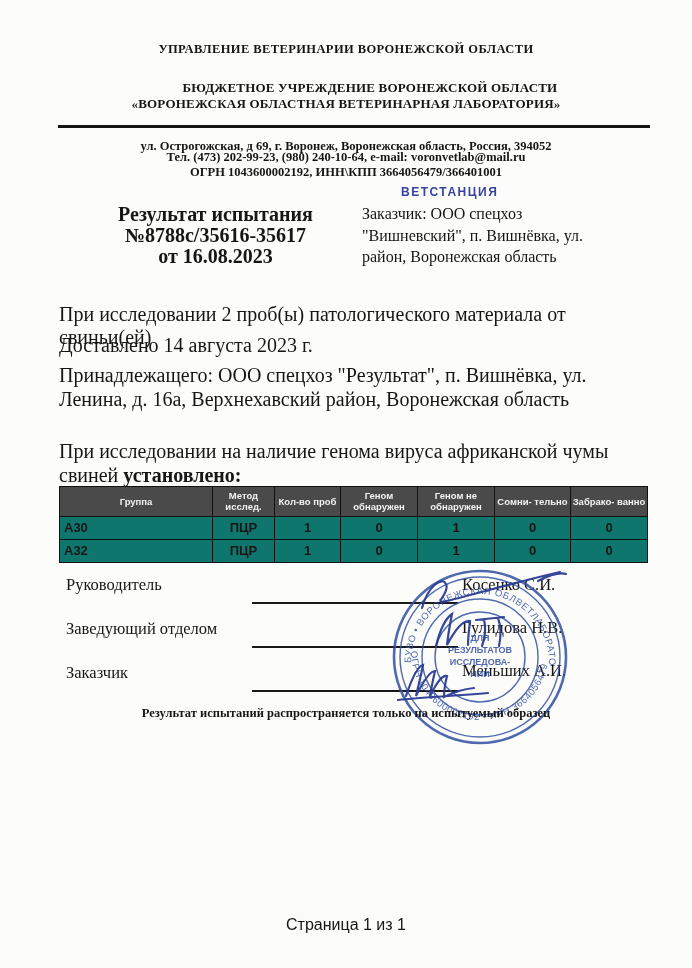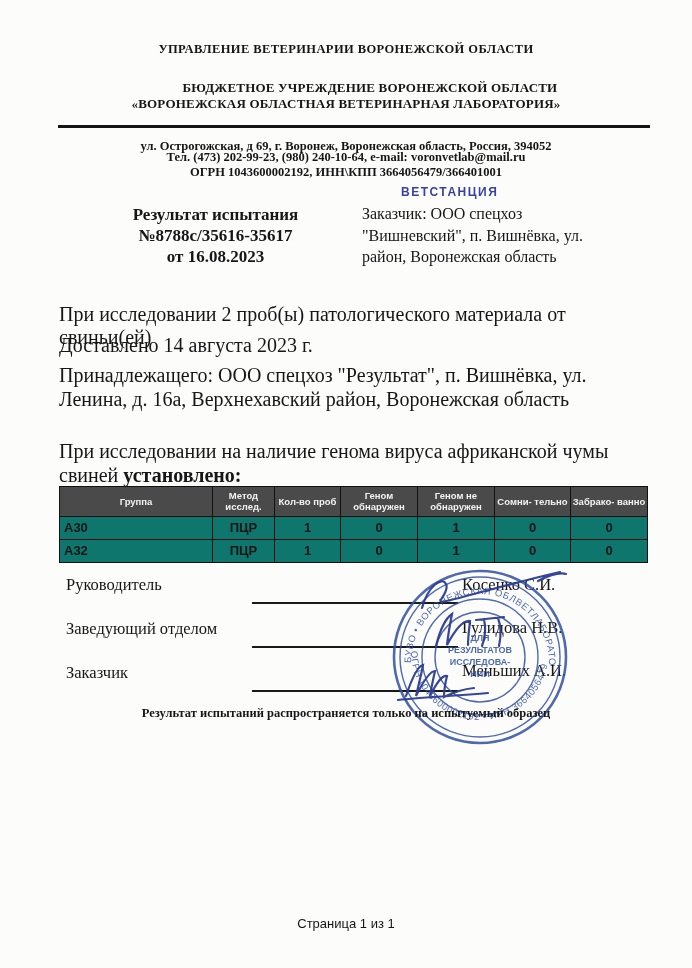--- a/index.html
+++ b/index.html
@@ -10,38 +10,38 @@
   .lh-dept{top:42px;font-size:12.5px;font-weight:600;letter-spacing:.4px;}
   .lh-org{font-size:13px;font-weight:bold;letter-spacing:.2px;}
   .lh-org1{top:80px;padding-left:24px;}
   .lh-org2{top:96px;}
   .rule{top:125px;left:58px;width:592px;height:3px;background:#151515;}
   .addr{font-size:12.5px;font-weight:bold;}
   .addr1{top:139px;}
   .addr2{top:150px;}
   .addr3{top:165px;}
   .vetst{top:185px;left:401px;font-family:"Liberation Sans",sans-serif;font-size:12px;font-weight:bold;letter-spacing:1.5px;color:#26339b;opacity:.92;}
-  .resblock{top:204px;left:88px;width:255px;text-align:center;font-size:17px;font-weight:bold;line-height:21px;}
+  .resblock{top:204px;left:88px;width:255px;text-align:center;font-size:20px;font-weight:bold;line-height:21px;}
   .custblock{top:203px;left:362px;width:285px;font-size:16px;line-height:21.5px;}
   .body-t{left:59px;width:600px;font-size:20px;}
   .p1{top:303px;}
   .p2{top:334px;}
   .p3{top:364px;line-height:23.5px;}
   .p4{top:412px;}
   .p5{top:439px;line-height:24px;}
   .p5 b{font-weight:bold;}
   table.res{position:absolute;top:486px;left:59px;width:588px;border-collapse:collapse;table-layout:fixed;font-family:"Liberation Sans",sans-serif;}
   table.res th{background:#4a4a4a;color:#f2f2f2;font-size:9.5px;font-weight:bold;line-height:1.2;padding:3px 1px;border:1.5px solid #111;text-align:center;vertical-align:middle;}
   table.res td{border:1.5px solid #111;font-size:13px;font-weight:bold;height:20px;text-align:center;background:#0f766e;}
   table.res td.grp{text-align:left;padding-left:4px;}
   .sigrole{left:66px;font-size:16.5px;}
   .signame{left:462px;font-size:16.5px;}
   .sigline{left:252px;width:206px;height:0;border-bottom:2px solid #1a1a1a;}
   .disc{top:706px;font-size:12.5px;font-weight:bold;}
-  .pagefoot{top:916px;font-family:"Liberation Sans",sans-serif;font-size:13px;}
+  .pagefoot{top:916px;font-family:"Liberation Sans",sans-serif;font-size:16px;}
   .overlay{position:absolute;top:550px;left:60px;width:580px;height:230px;pointer-events:none;}
 </style>
 </head>
 <body>
 
 <div class="page">
 
   <div class="abs ctr lh-dept">УПРАВЛЕНИЕ ВЕТЕРИНАРИИ ВОРОНЕЖСКОЙ ОБЛАСТИ</div>
   <div class="abs ctr lh-org lh-org1">БЮДЖЕТНОЕ УЧРЕЖДЕНИЕ ВОРОНЕЖСКОЙ ОБЛАСТИ</div>
   <div class="abs ctr lh-org lh-org2">«ВОРОНЕЖСКАЯ ОБЛАСТНАЯ ВЕТЕРИНАРНАЯ ЛАБОРАТОРИЯ»</div>

